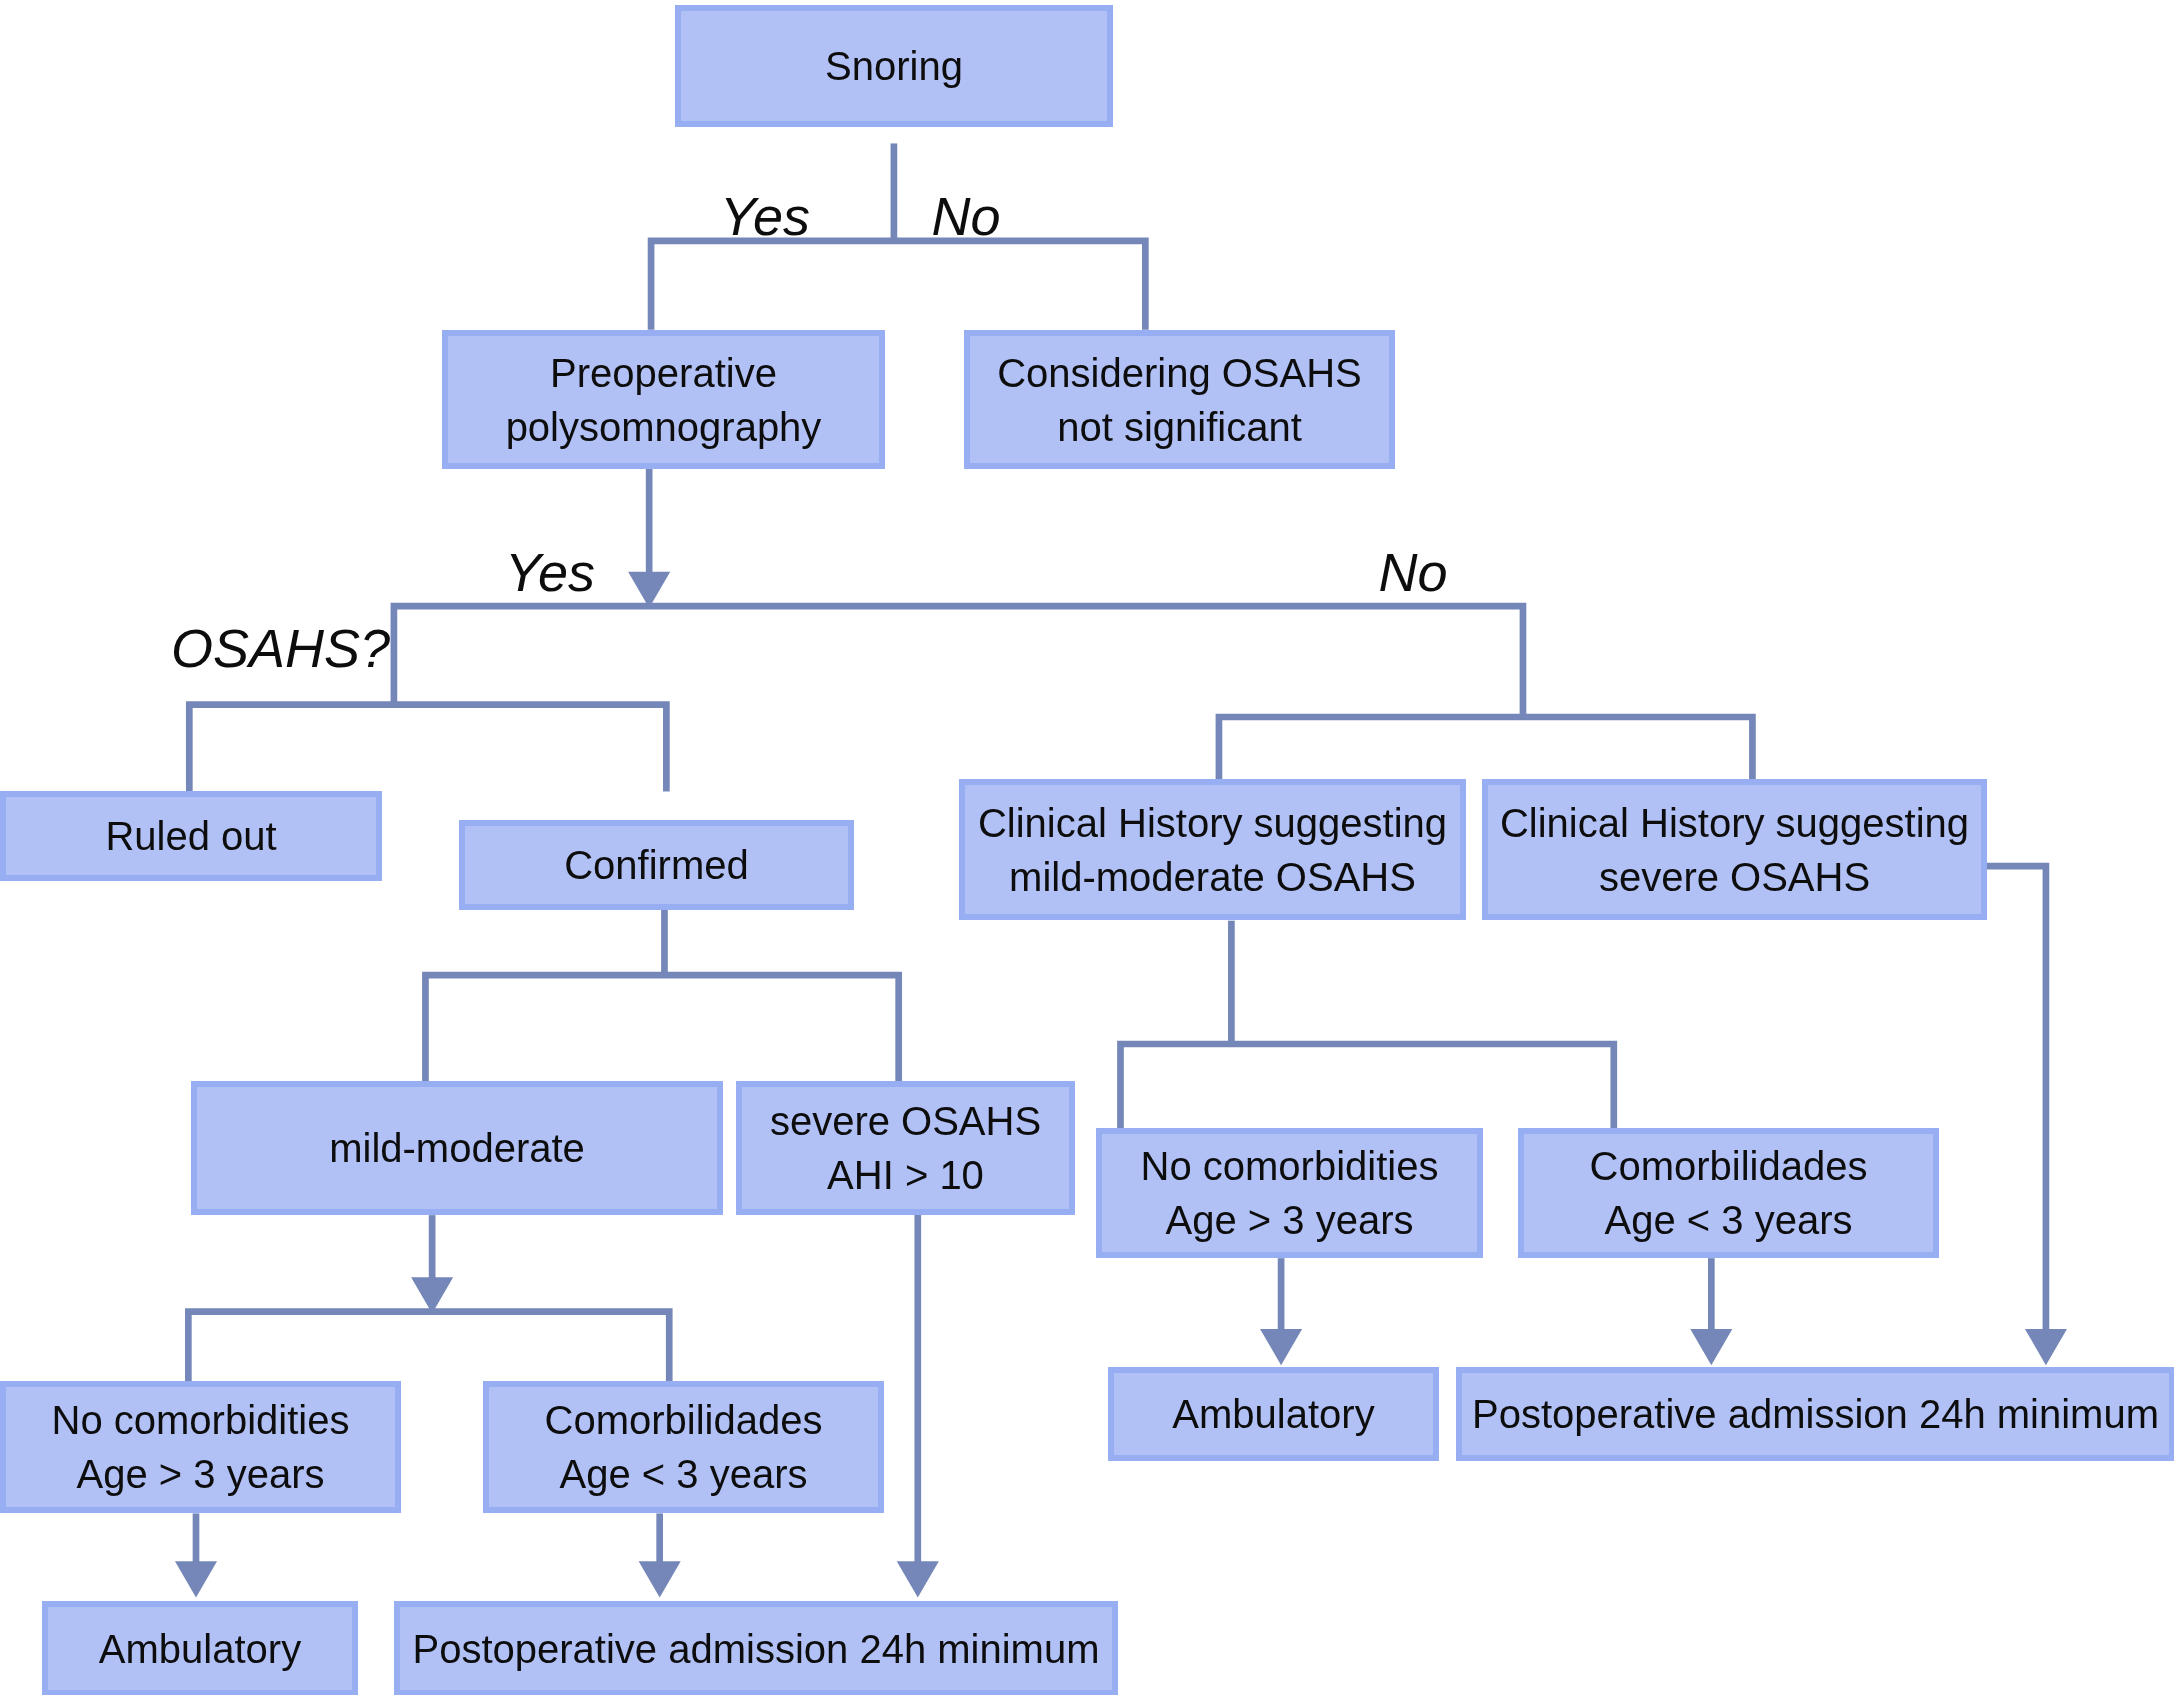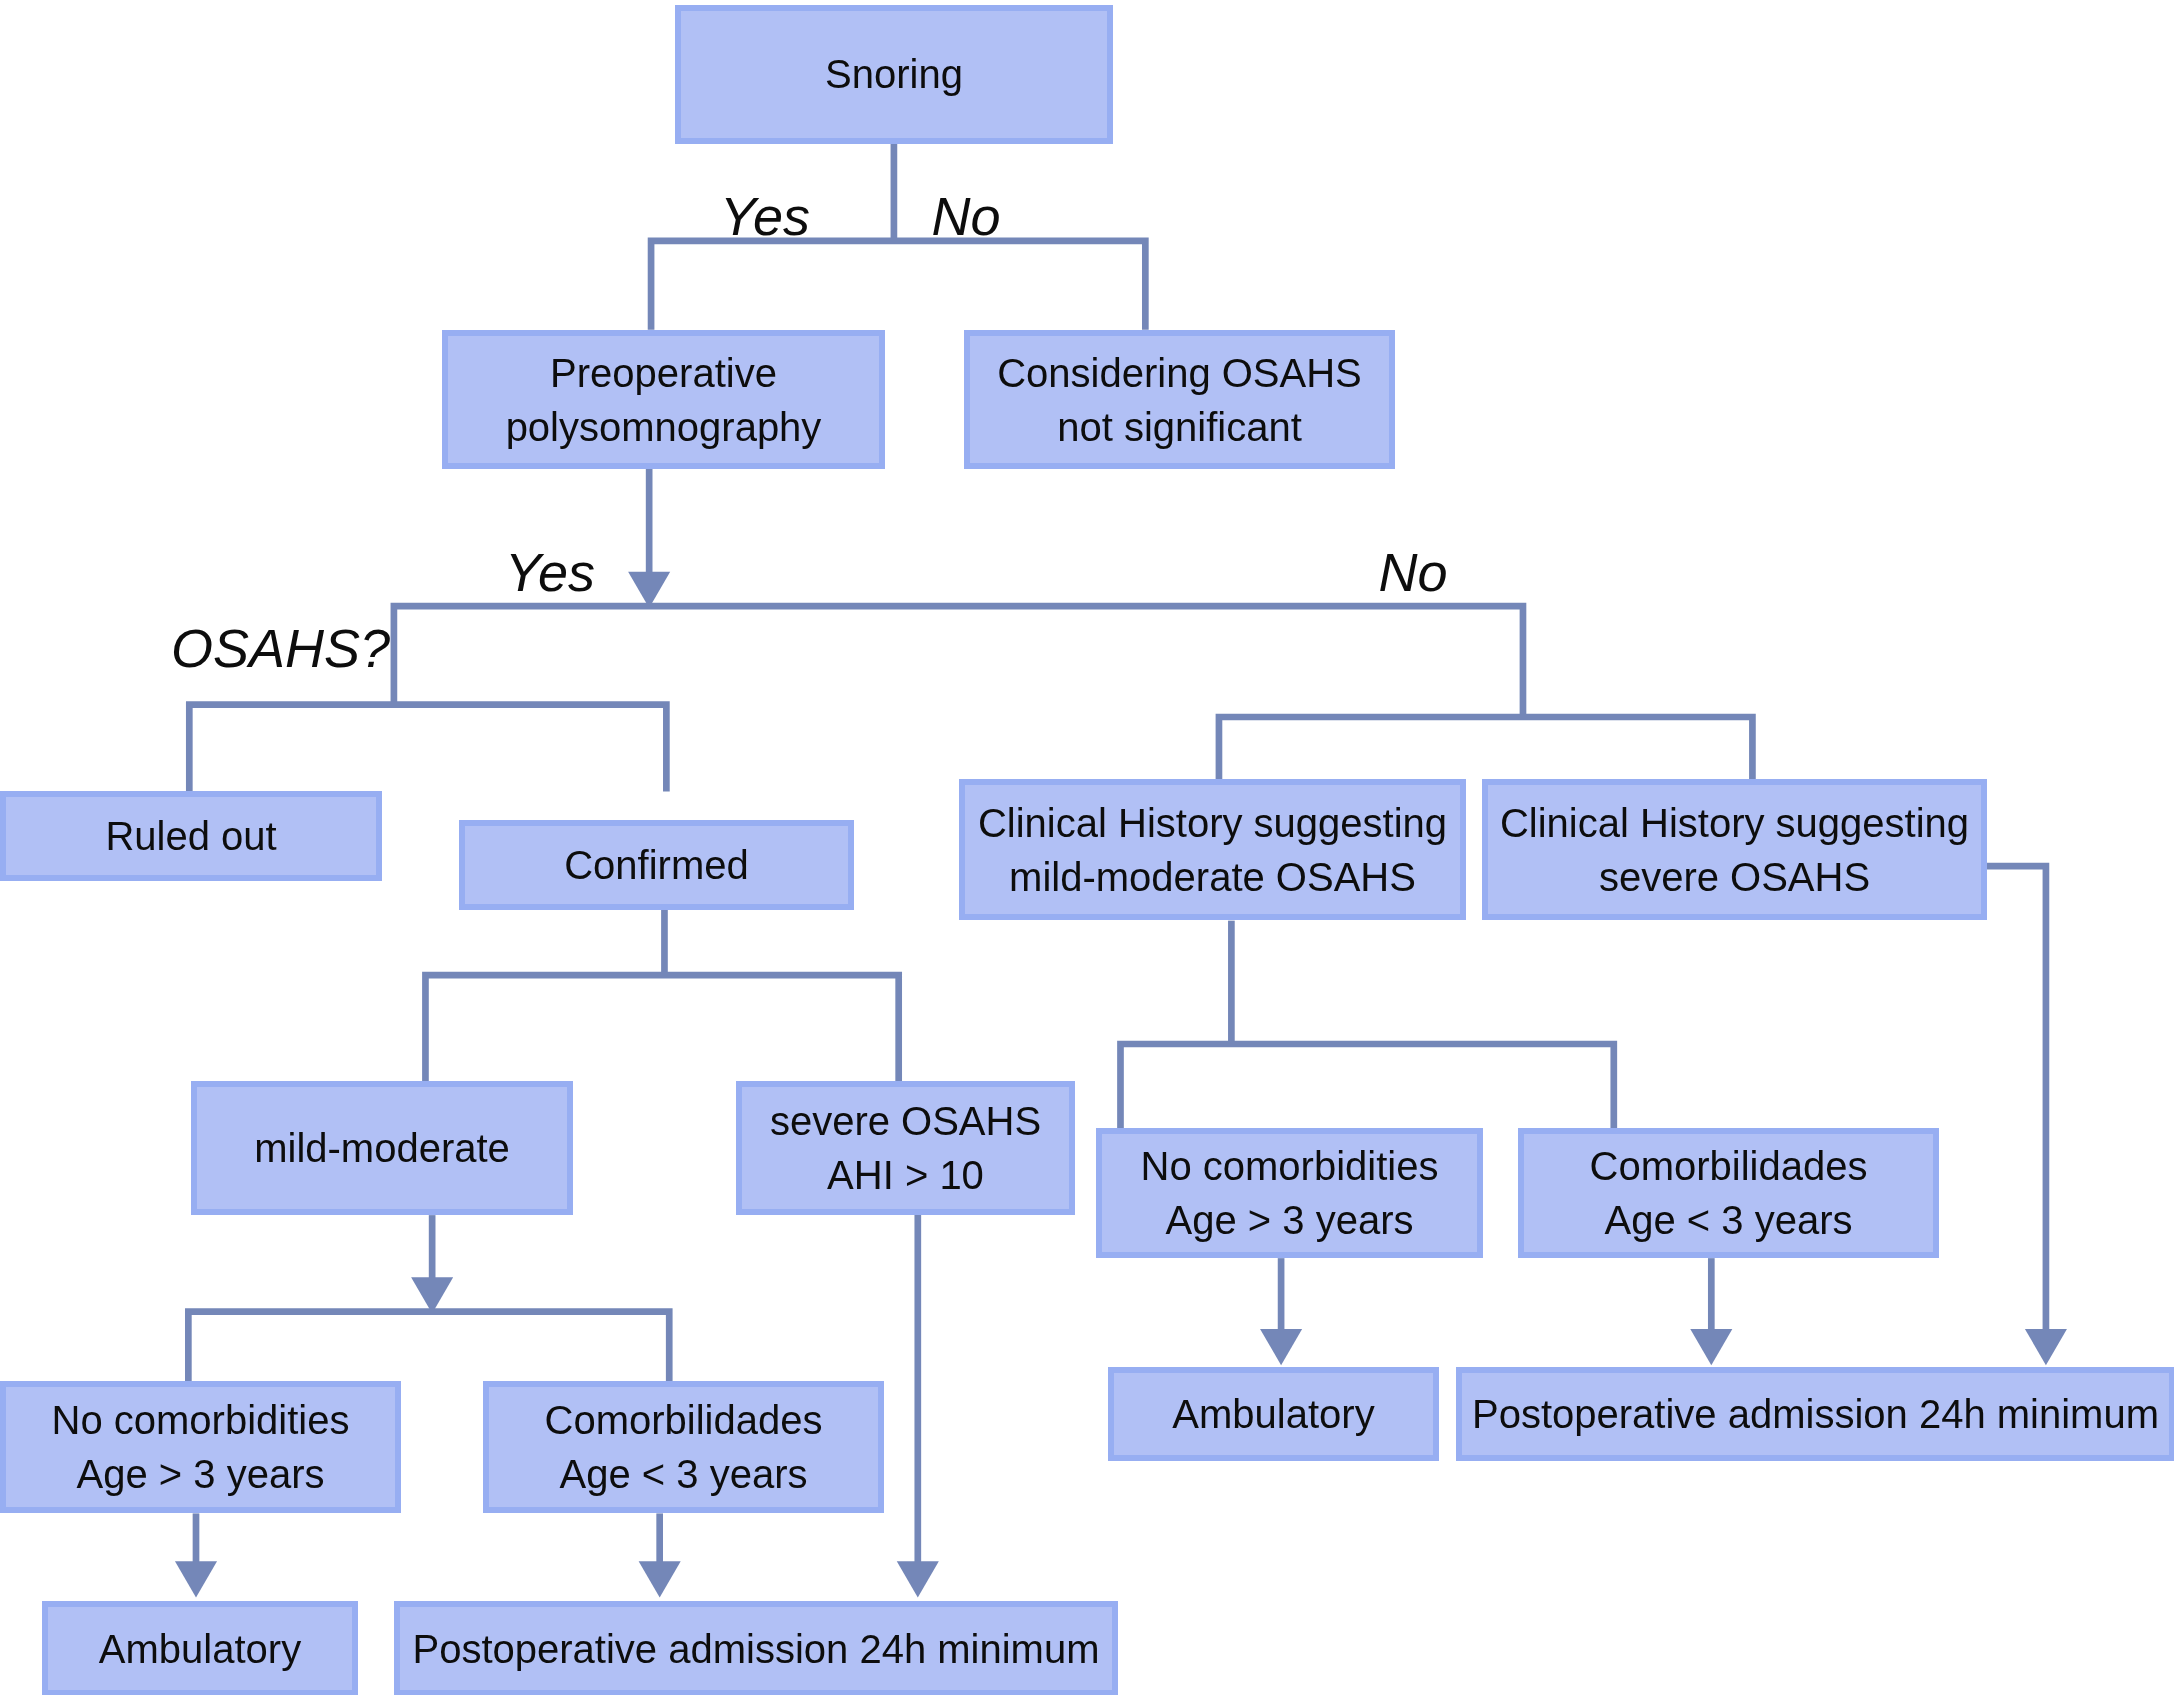--- a/index.html
+++ b/index.html
@@ -90,21 +90,21 @@
 
     <path class="conn" d="M1340 1316 V1392"></path>
     <polygon class="arrow" points="1340,1428 1318,1390 1362,1390"></polygon>
     <path class="conn" d="M1790 1316 V1392"></path>
     <polygon class="arrow" points="1790,1428 1768,1390 1812,1390"></polygon>
 
     <path class="conn" d="M2078 906 H2140 V1392"></path>
     <polygon class="arrow" points="2140,1428 2118,1390 2162,1390"></polygon>
   </svg>
 
-  <div class="node" style="left:675px; top:4.8px; width:438px; height:139px;">
+  <div class="node" style="left:675px; top:4.8px; width:438px; height:122px;">
     <span>Snoring</span>
   </div>
 
   <div class="node" style="left:442px; top:330px; width:443px; height:139px;">
     <span>Preoperative</span>
     <span>polysomnography</span>
   </div>
 
   <div class="node" style="left:964px; top:330px; width:431px; height:139px;">
     <span>Considering OSAHS</span>
@@ -122,21 +122,21 @@
   <div class="node" style="left:959px; top:779px; width:507px; height:141px;">
     <span>Clinical History suggesting</span>
     <span>mild-moderate OSAHS</span>
   </div>
 
   <div class="node" style="left:1482px; top:779px; width:505px; height:141px;">
     <span>Clinical History suggesting</span>
     <span>severe OSAHS</span>
   </div>
 
-  <div class="node" style="left:191px; top:1081px; width:382px; height:134px;">
+  <div class="node" style="left:191px; top:1081px; width:532px; height:134px;">
     <span>mild-moderate</span>
   </div>
 
   <div class="node" style="left:736px; top:1081px; width:339px; height:134px;">
     <span>severe OSAHS</span>
     <span>AHI &gt; 10</span>
   </div>
 
   <div class="node" style="left:1096px; top:1128px; width:387px; height:130px;">
     <span>No comorbidities</span>

